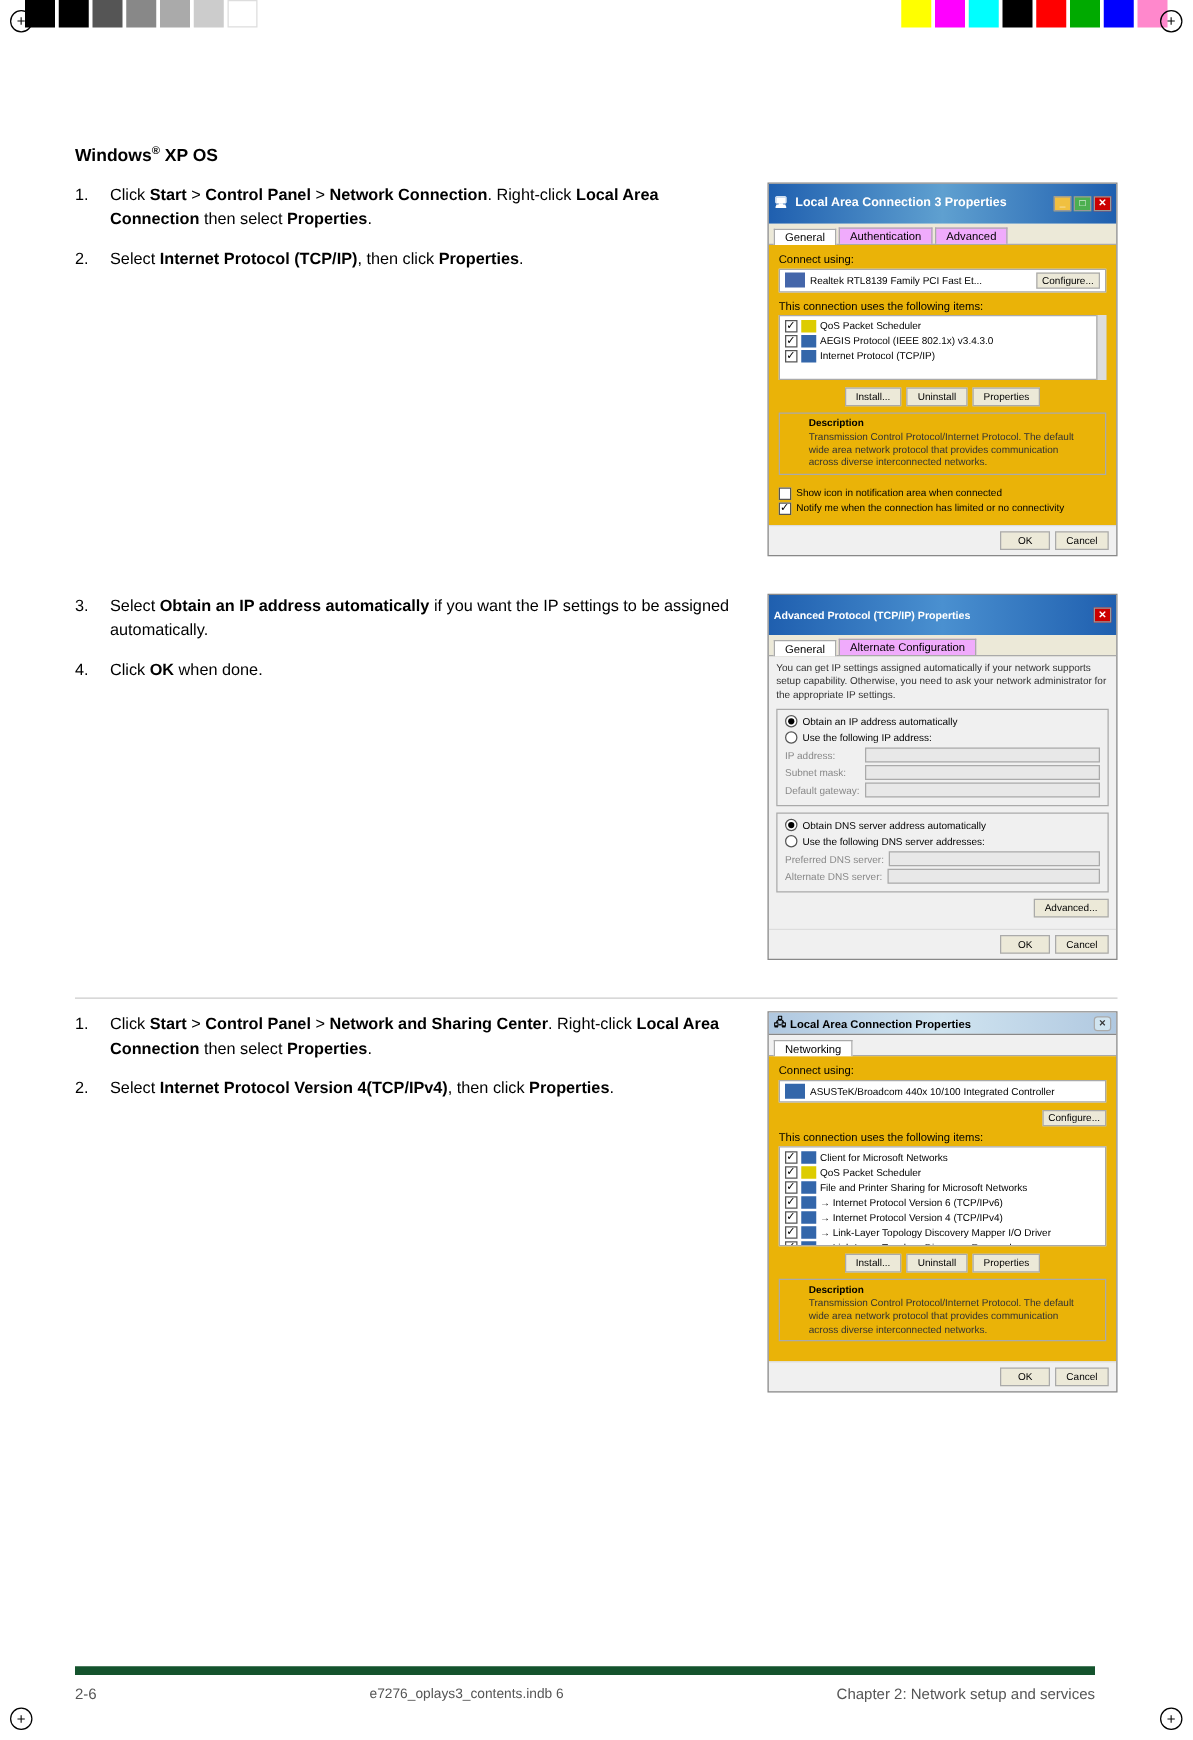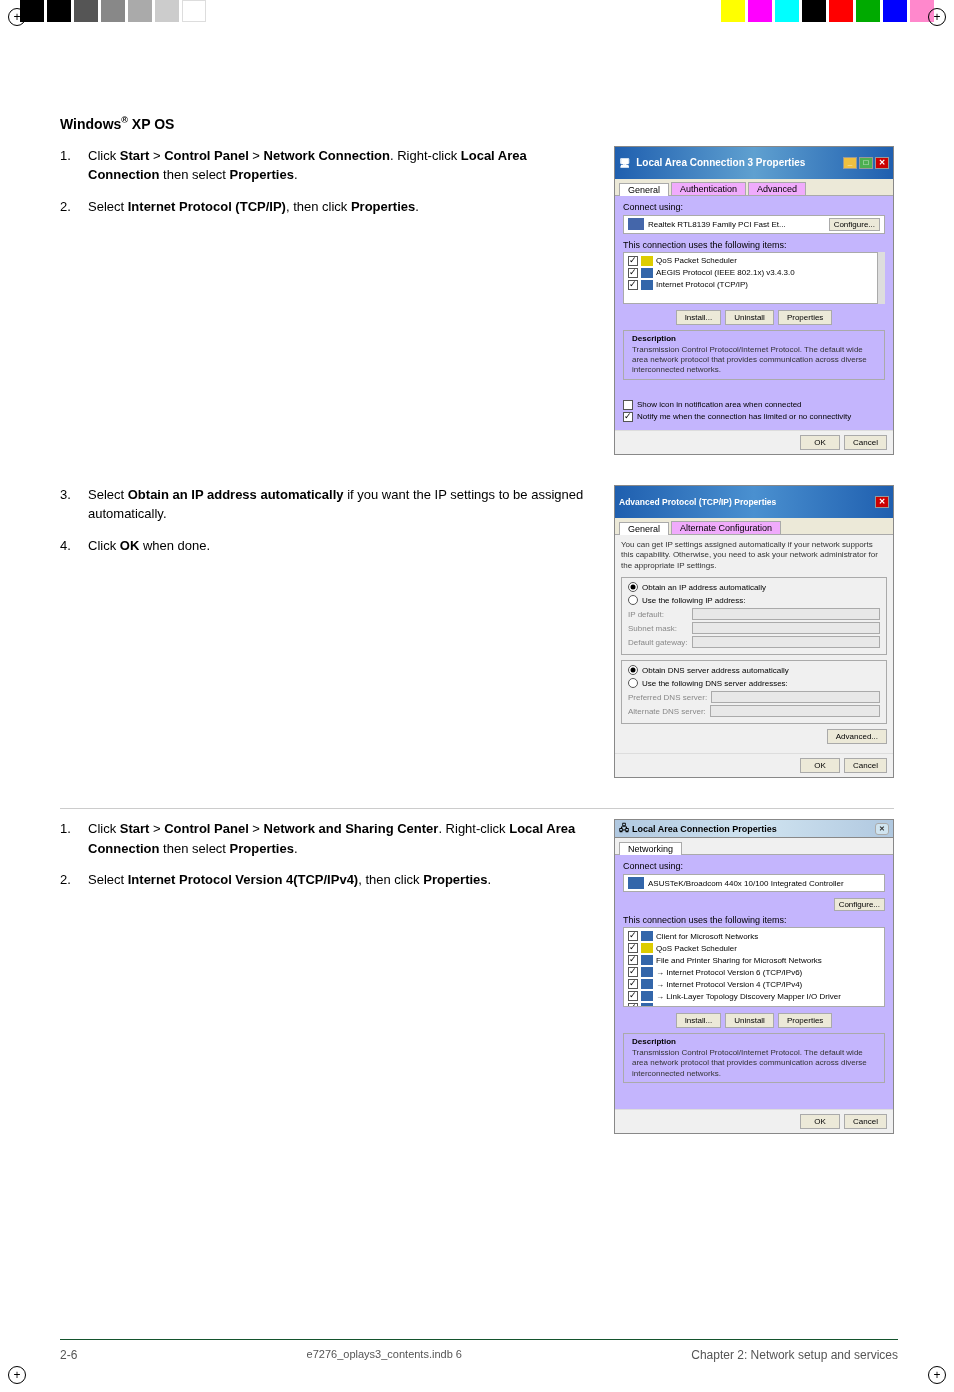--- a/index.html
+++ b/index.html
@@ -147,21 +147,21 @@
 
     .win-tab.active {
       background: #fff;
       z-index: 1;
       position: relative;
       top: 1px;
     }
 
     
     .win-content {
-      background: #c4b5fd;
+      background: #eab308;
       padding: 6px 8px;
     }
 
     .win-section-label {
       font-size: 9px;
       color: #000;
       margin-bottom: 3px;
     }
 
     .win-adapter-row {
@@ -260,22 +260,22 @@
       font-size: 8px;
       padding: 2px 8px;
       border: 1px solid #aaa;
       background: #ece9d8;
       cursor: pointer;
       min-width: 40px;
     }
 
     .win-description {
       border: 1px solid #aaa;
-      padding: 3px 8px;
-      margin-bottom: 20px;
+      padding: 3px 23px;
+      margin-bottom: 10px;
     }
 
     .win-description p {
       font-size: 8px;
       color: #333;
       line-height: 1.3;
     }
 
     .win-checkbox-row {
       display: flex;
@@ -366,25 +366,25 @@
       padding: 4px 6px;
       margin-bottom: 5px;
       position: relative;
     }
 
     
     .page-footer {
       position: absolute;
       bottom: 30px;
       left: 60px;
-      right: 56px;
+      right: 78px;
       display: flex;
       justify-content: space-between;
-      align-items: flex-start;
-      border-top: 1px solid #14532d;
+      align-items: center;
+      border-top: 7px solid #14532d;
       padding-top: 8px;
     }
 
     .footer-left {
       font-size: 12px;
       color: #555;
     }
 
     .footer-right {
       font-size: 12px;
@@ -619,33 +619,33 @@
               <span style="font-size:8.5px;">Advanced Protocol (TCP/IP) Properties</span>
               <div class="win-controls">
                 <div class="win-ctrl close" style="background:#cc0000;">✕</div>
               </div>
             </div>
             <div class="win-tabs">
               <div class="win-tab active">General</div>
               <div class="win-tab">Alternate Configuration</div>
             </div>
             <div class="tcpip-content">
-              <p class="win-intro-text">You can get IP settings assigned automatically if your network supports this capability. Otherwise, you need to ask your network administrator for the appropriate IP settings.</p>
+              <p class="win-intro-text">You can get IP settings assigned automatically if your network supports setup capability. Otherwise, you need to ask your network administrator for the appropriate IP settings.</p>
 
               <div class="group-box">
                 <div class="radio-row">
                   <span class="radio-dot selected"></span>
                   <span class="radio-label">Obtain an IP address automatically</span>
                 </div>
                 <div class="radio-row">
                   <span class="radio-dot"></span>
                   <span class="radio-label">Use the following IP address:</span>
                 </div>
                 <div class="field-row">
-                  <span class="field-label">IP default:</span>
+                  <span class="field-label">IP address:</span>
                   <div class="field-input"></div>
                 </div>
                 <div class="field-row">
                   <span class="field-label">Subnet mask:</span>
                   <div class="field-input"></div>
                 </div>
                 <div class="field-row">
                   <span class="field-label">Default gateway:</span>
                   <div class="field-input"></div>
                 </div>

